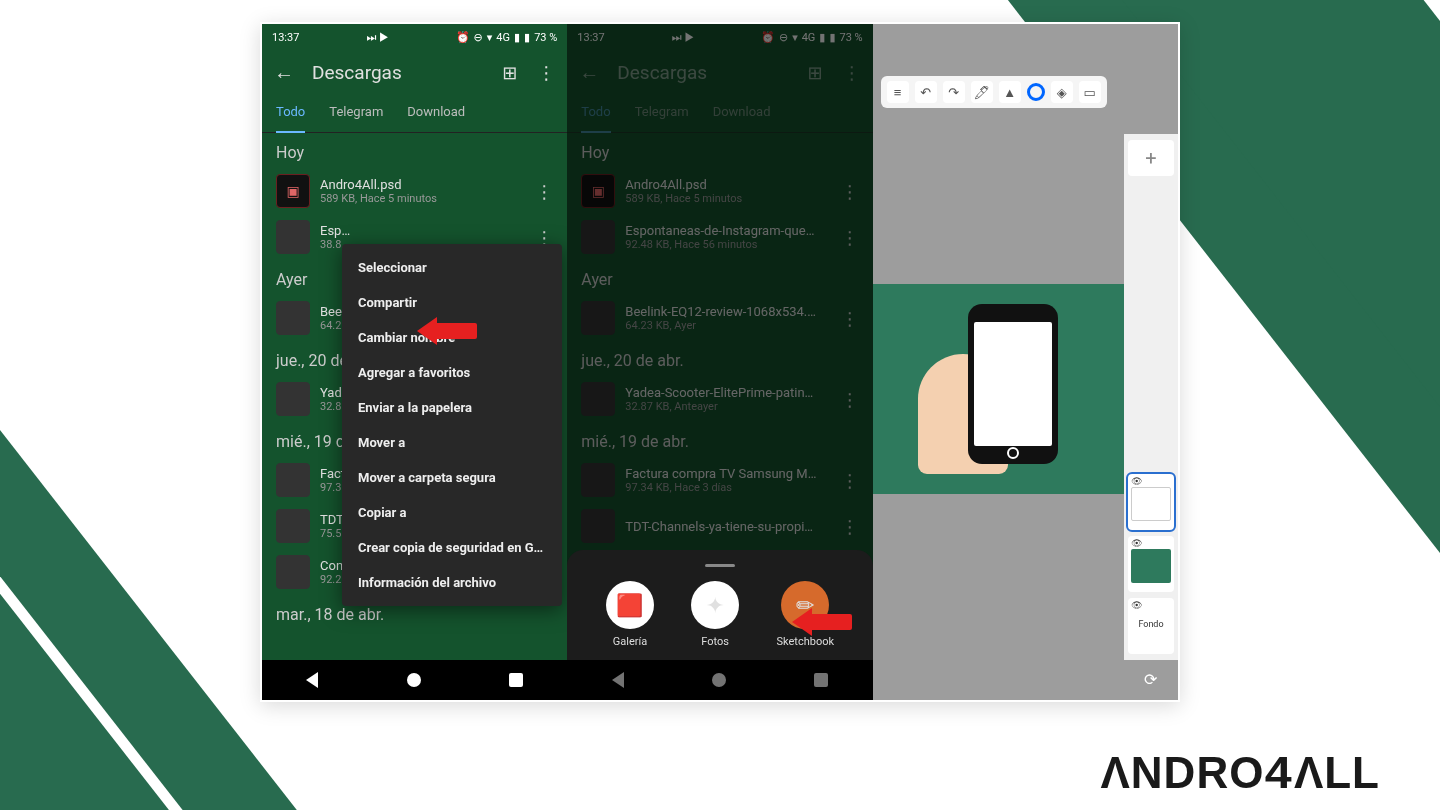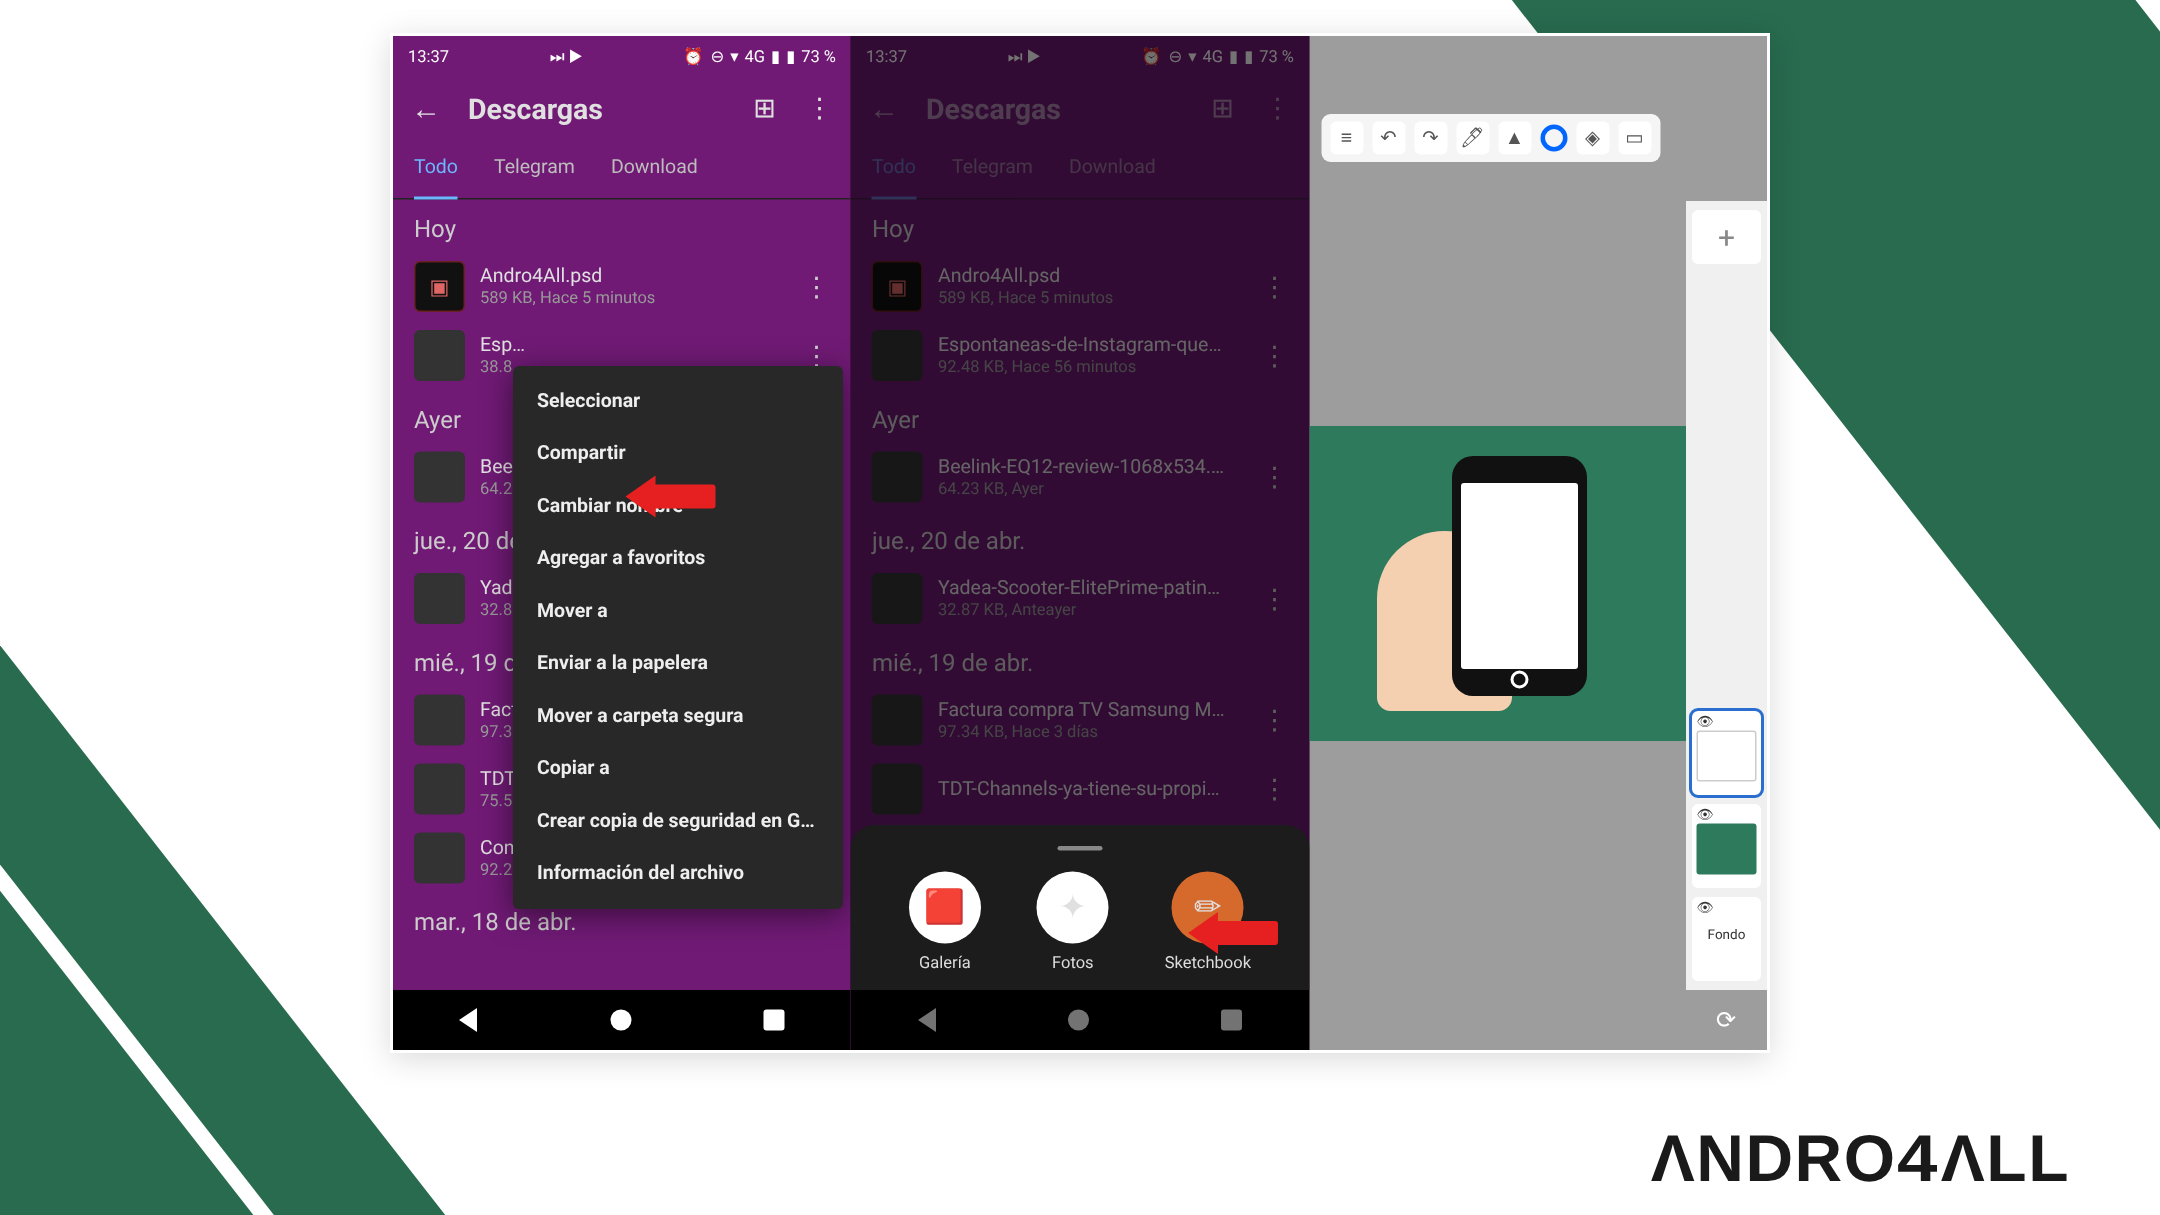--- a/index.html
+++ b/index.html
@@ -31,21 +31,21 @@
   border: 2px solid #fff;
   box-shadow: 0 4px 20px rgba(0,0,0,.15);
   display: flex;
 }
 .phone {
   position: relative;
   flex: 1;
   height: 100%;
   color: #e0e0e0;
   overflow: hidden;
-  background: #701a75;
+  background: #14532d;
 }
 .phone3 { background: #9d9d9d; }
 
 .statusbar {
   display: flex;
   justify-content: space-between;
   align-items: center;
   height: 26px;
   font-size: 11px;
   padding: 0 10px;
@@ -54,21 +54,21 @@
 .statusbar .right { display: flex; align-items: center; gap: 4px; }
 
 .topbar {
   display: flex;
   align-items: center;
   height: 44px;
   padding: 0 12px;
   gap: 18px;
 }
 .back-arrow { font-size: 20px; cursor: pointer; }
-.title { font-size: 19px; flex: 1; font-weight: bold; }
+.title { font-size: 19px; flex: 1; }
 .top-icons { display: flex; gap: 20px; font-size: 18px; align-items: center; }
 
 .tabs {
   display: flex;
   gap: 24px;
   padding: 0 14px;
   font-size: 13px;
   border-bottom: 1px solid #222;
 }
 .tab { padding: 10px 0 12px; color: #bdbdbd; cursor: pointer; }
@@ -351,22 +351,22 @@
           <div class="row-more">⋮</div>
         </div>
         <div class="section-label">mar., 18 de abr.</div>
       </div>
 
     <div class="context-menu">
       <div class="item">Seleccionar</div>
       <div class="item">Compartir</div>
       <div class="item">Cambiar nombre</div>
       <div class="item">Agregar a favoritos</div>
+      <div class="item">Enviar a la papelera</div>
       <div class="item">Mover a</div>
-      <div class="item">Enviar a la papelera</div>
       <div class="item">Mover a carpeta segura</div>
       <div class="item">Copiar a</div>
       <div class="item">Crear copia de seguridad en Goog…</div>
       <div class="item">Información del archivo</div>
     </div>
 
     <div class="red-arrow" style="left:155px; top:293px;">
       <div class="head"></div>
         <div class="shaft"></div>
     </div>

